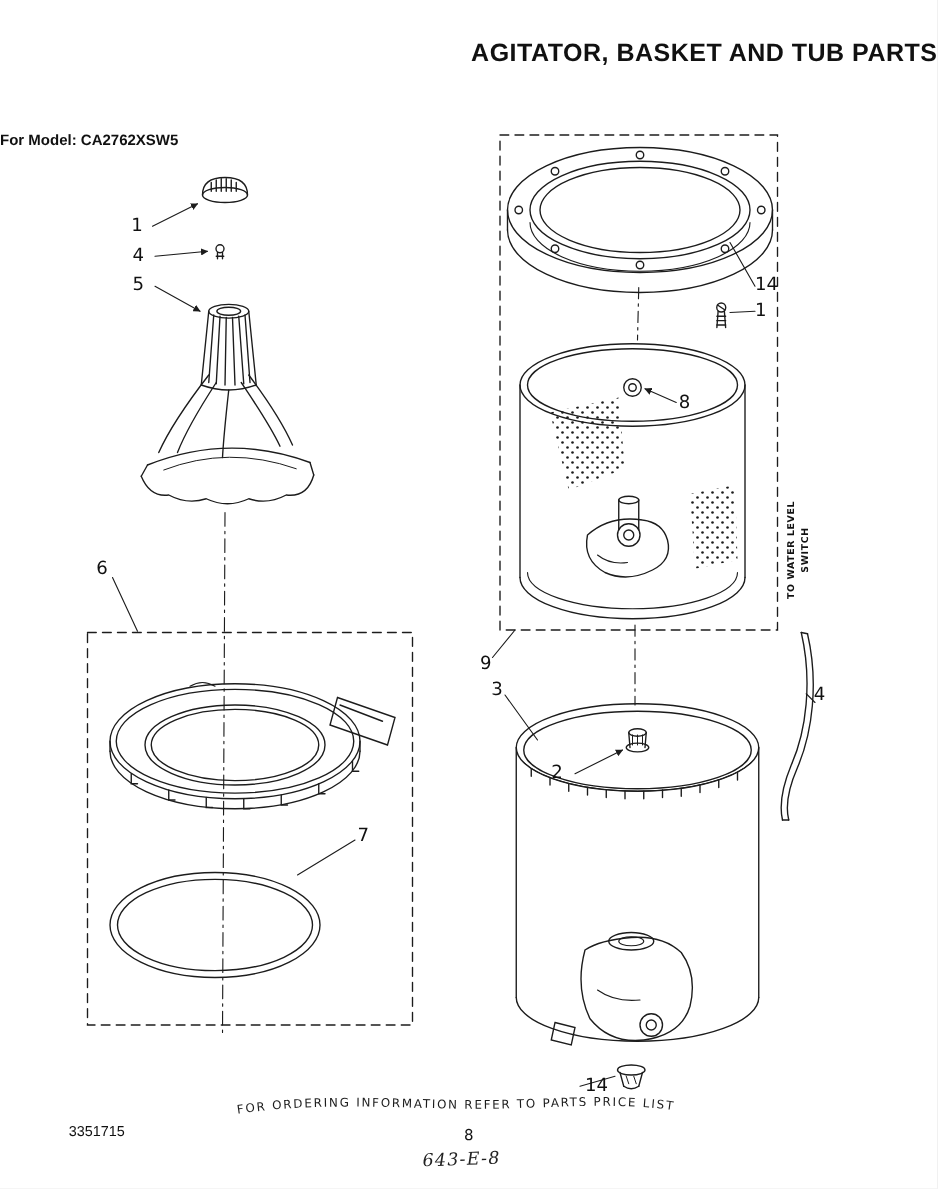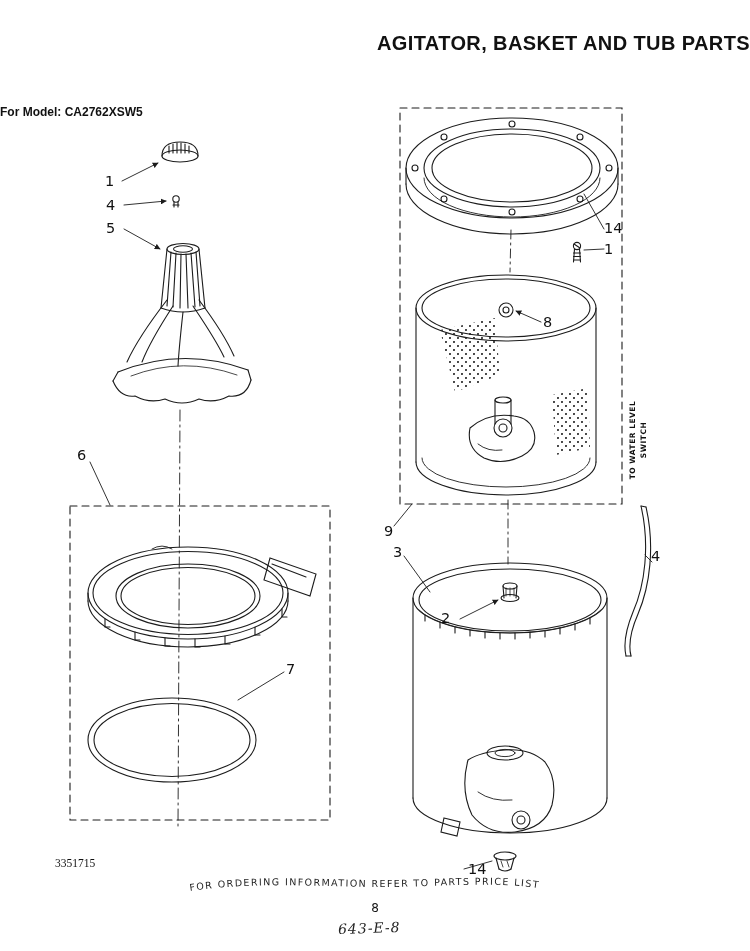--- a/index.html
+++ b/index.html
@@ -30,22 +30,22 @@
     font-size:14.5px;color:#111;line-height:1;
   }
   .side-label{
     position:absolute;left:597px;top:415px;width:110px;height:50px;
     transform:rotate(-90deg);transform-origin:center center;
     font-family:"DejaVu Sans",sans-serif;
     font-size:7.5px;font-weight:bold;letter-spacing:.5px;
     text-align:center;line-height:1.5;color:#111;white-space:nowrap;
   }
   .doc-number{
-    position:absolute;left:55px;top:857px;
-    font-family:Liberation Serif, serif;font-size:11.5px;
+    position:absolute;left:55px;top:900px;
+    font-family:Liberation Sans, sans-serif;font-size:11.5px;
   }
   .page-number{
     position:absolute;left:0;top:901px;width:100%;text-align:center;
     font-family:"DejaVu Sans",sans-serif;font-size:12px;
   }
   .plate-code{
     position:absolute;left:338px;top:920px;
     font-family:"DejaVu Serif",serif;font-style:italic;
     font-size:14px;letter-spacing:1px;transform:rotate(-2deg);color:#222;
   }

